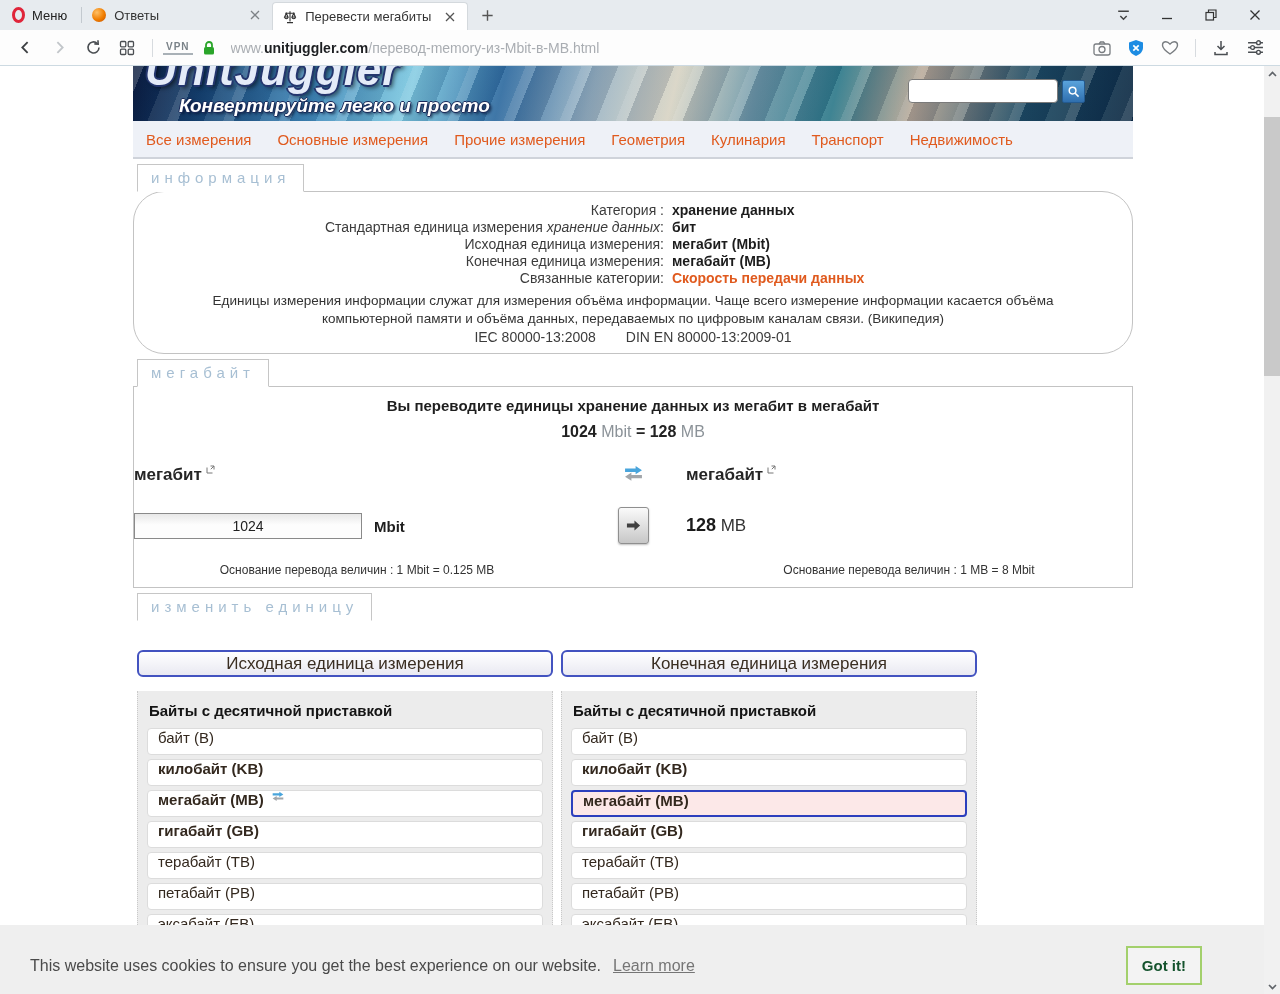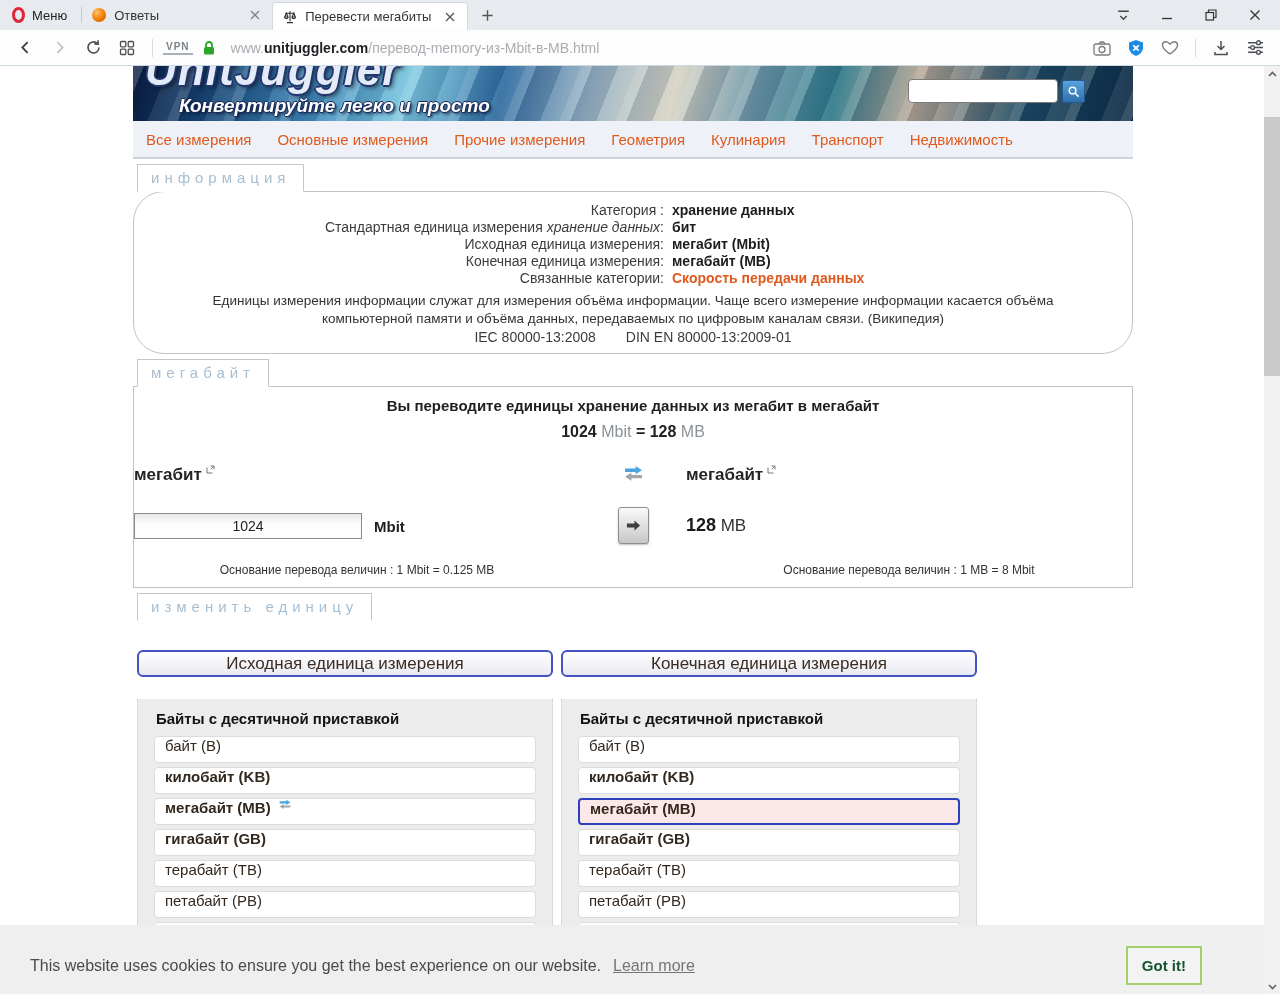--- a/index.html
+++ b/index.html
@@ -86,21 +86,21 @@
   .result .val { font-weight:bold; font-size:18px; color:#1a1a1a; }
   .basis-row { display:flex; margin-top:19px; }
   .basis { width:447px; text-align:center; font-size:12px; color:#333; }
   .swap-icon { cursor:pointer; }
 
   
   .cols { display:flex; gap:8px; margin:30px 0 0 4px; width:984px; }
   .col { width:416px; }
   .col-header { height:27px; border:2px solid #4353c0; border-radius:6px; background:linear-gradient(#ffffff,#e9e9f2);
     display:flex; align-items:center; justify-content:center; font-size:17px; color:#3a2e22; cursor:pointer; }
-  .panel { margin-top:22px; background:#ececec; border-left:1px dotted #c9c9c9; border-right:1px dotted #c9c9c9; padding:6px 16px 10px; }
+  .panel { margin-top:14px; background:#ececec; border-left:1px dotted #c9c9c9; border-right:1px dotted #c9c9c9; padding:6px 9px 10px; }
   .cat-title { font-size:15px; font-weight:bold; color:#141414; padding:5px 2px 9px; }
   .unit-row { height:27px; background:#fff; border:1px solid #dcdcdc; border-radius:4px; margin-bottom:4px;
     display:flex; align-items:flex-start; gap:8px; padding:0 10px; font-size:15px; color:#33281e; cursor:pointer; }
   .unit-row.bold { font-weight:bold; }
   .unit-row.selected { background:#fce8e8; border:2px solid #2c3fbd; }
 
   
   .cookiebar { position:absolute; left:0; bottom:0; width:1280px; height:69px; background:#efefef;
     display:flex; align-items:center; padding:12px 48px 0 30px; z-index:5; }
   .cookie-msg { font-size:16px; color:#4a4a4a; }

